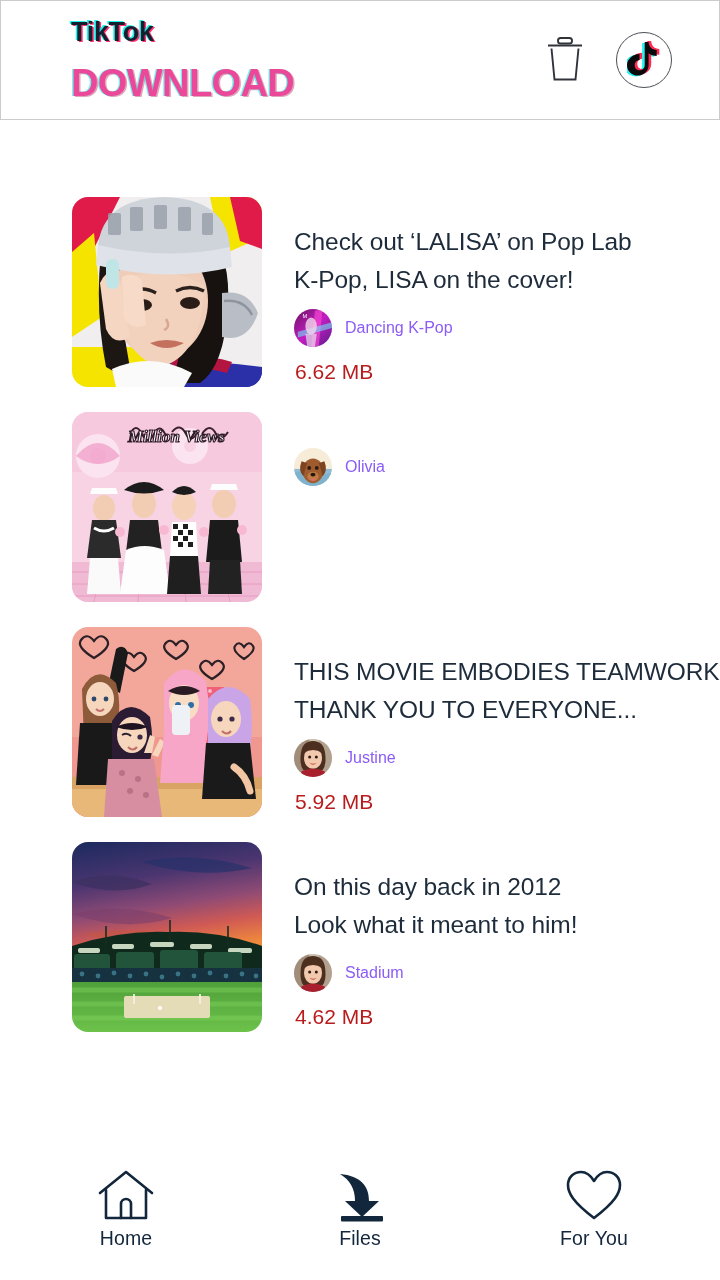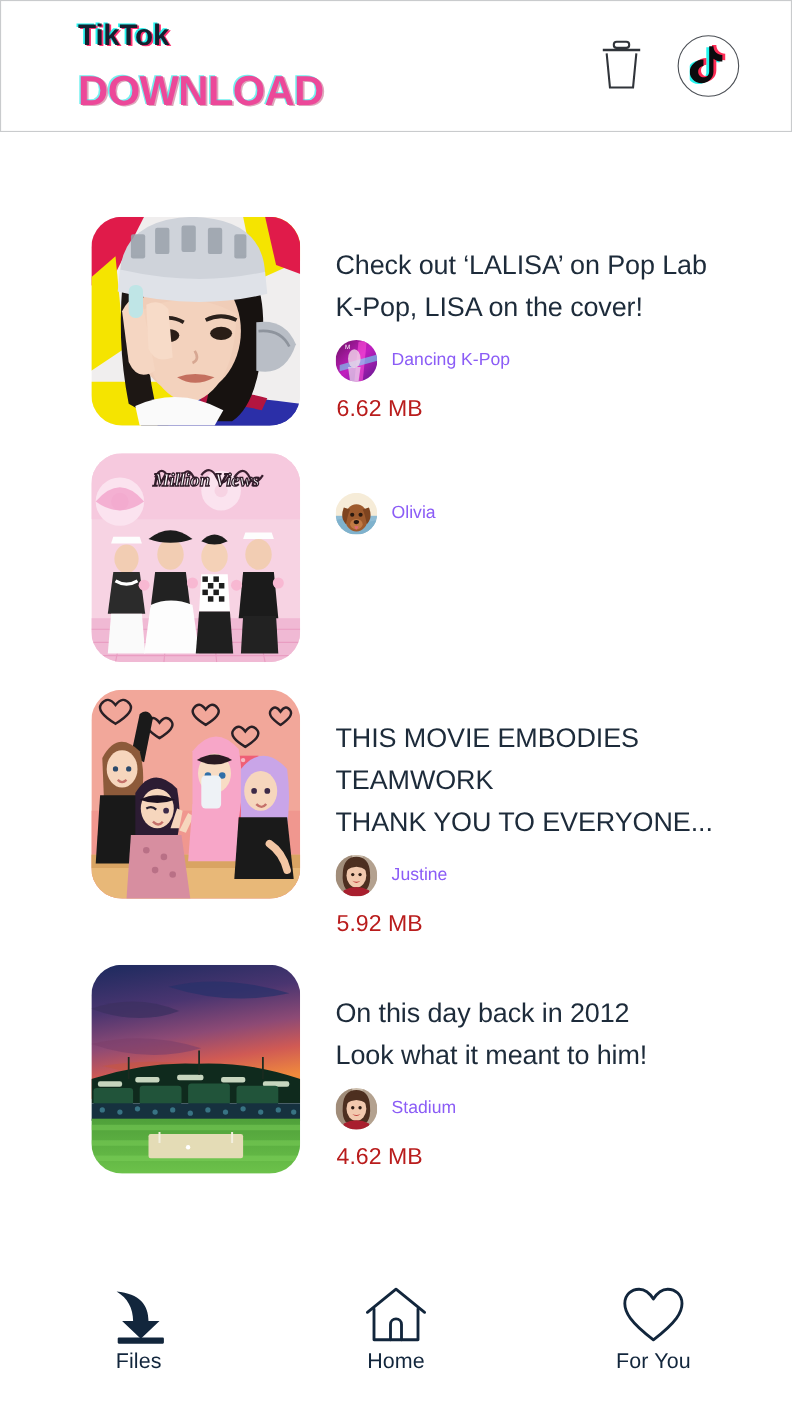--- a/index.html
+++ b/index.html
@@ -44,31 +44,30 @@
     padding: 0;
   }
   #tiktok-button {
     width: 56px; height: 56px; border-radius: 50%;
     border: 1.4px solid #4b4f55;
   }
 
   
   #download-list {
     padding: 77px 0 0 0;
-    margin-left: 11px;
   }
   .list-item {
     display: flex;
     align-items: flex-start;
     padding: 0 0 25px 72px;
   }
   .thumb {
     width: 190px; height: 190px;
     min-width: 190px;
-    border-radius: 28px;
+    border-radius: 16px;
     overflow: hidden;
     position: relative;
   }
   .thumb svg { display: block; width: 100%; height: 100%; }
   .item-body {
     padding-left: 32px;
     padding-top: 26px;
     flex: 1;
   }
   .item-title {
@@ -524,41 +523,41 @@
       <div class="item-size">4.62 MB</div>
     </div>
   </div>
 
 </main>
 
 <nav id="bottom-nav">
 
   <button class="nav-item">
     <span class="nav-icon">
-      <svg width="58" height="52" viewBox="0 0 58 52" fill="#12263c">
-        <path d="M9 4 C30 6 38 16 38 31 L48 31 L31 47 L14 31 L24 31 C24 19 19 10 9 4 Z"></path>
-        <rect x="10" y="46" width="42" height="5.5" rx="1"></rect>
-      </svg>
-    </span>
-    <span class="nav-label">Files</span>
-  </button>
-
-  <button class="nav-item">
-    <span class="nav-icon">
       <svg width="58" height="52" viewBox="0 0 58 52" fill="none" stroke="#12263c" stroke-width="2.6" stroke-linejoin="round" stroke-linecap="round">
         <path d="M3 23 L29 2 L55 23"></path>
         <path d="M9 20 V48 H49 V20"></path>
         <path d="M24 48 V34 a5 5 0 0 1 10 0 V48"></path>
       </svg>
     </span>
     <span class="nav-label">Home</span>
   </button>
 
   <button class="nav-item">
     <span class="nav-icon">
+      <svg width="58" height="52" viewBox="0 0 58 52" fill="#12263c">
+        <path d="M9 4 C30 6 38 16 38 31 L48 31 L31 47 L14 31 L24 31 C24 19 19 10 9 4 Z"></path>
+        <rect x="10" y="46" width="42" height="5.5" rx="1"></rect>
+      </svg>
+    </span>
+    <span class="nav-label">Files</span>
+  </button>
+
+  <button class="nav-item">
+    <span class="nav-icon">
       <svg width="58" height="52" viewBox="0 0 58 52" fill="none" stroke="#12263c" stroke-width="2.6" stroke-linejoin="round">
         <path d="M29 48 C8 32 3 23 3 15 C3 7 9 2 16 2 C22 2 26 6 29 11 C32 6 36 2 42 2 C49 2 55 7 55 15 C55 23 50 32 29 48 Z"></path>
       </svg>
     </span>
     <span class="nav-label">For You</span>
   </button>
 
 </nav>
 
 </body></html>

